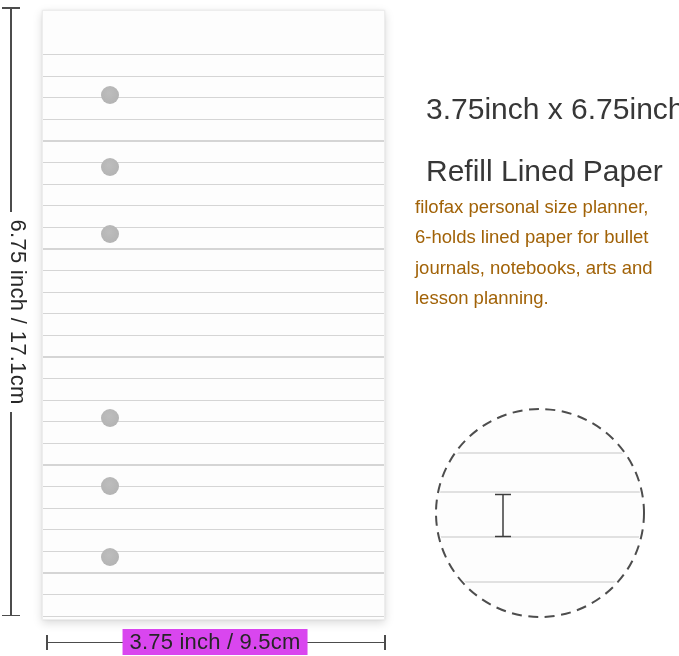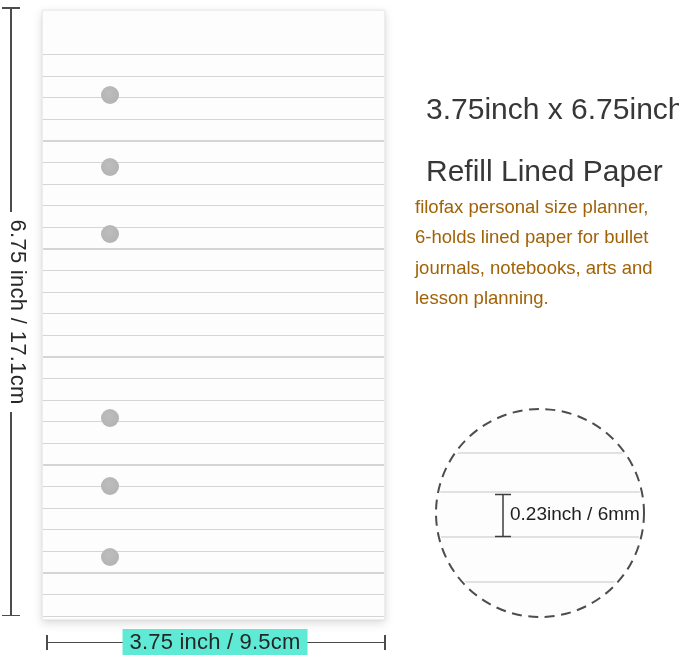--- a/index.html
+++ b/index.html
@@ -45,21 +45,21 @@
     white-space:nowrap;font-size:22px;color:#282828;letter-spacing:.3px;
   }
 
   
   .hline{position:absolute;left:46px;top:641.5px;width:339px;height:1.3px;background:#4c4c4c;}
   .hcap{position:absolute;top:634.5px;width:1.6px;height:15px;background:#4c4c4c;}
   .hcap.l{left:46px}.hcap.r{left:384px}
   .hlabel{
     position:absolute;left:215px;top:642px;
     transform:translate(-50%,-50%);
-    background:#5eead4;padding:0 7px;white-space:nowrap;
+    background:#d946ef;padding:0 7px;white-space:nowrap;
     font-size:22px;color:#262626;letter-spacing:.2px;
   }
 
   
   .title-l1,.title-l2{
     position:absolute;left:414px;white-space:nowrap;
     font-size:30px;color:#373737;margin-left:12px;
   }
   .title-l1{top:92px}
   .title-l2{top:154px}
@@ -124,16 +124,15 @@
         <line x1="0" y1="85" x2="212" y2="85" stroke="#c6c6c6" stroke-width="1.2"></line>
         <line x1="0" y1="130" x2="212" y2="130" stroke="#c6c6c6" stroke-width="1.2"></line>
         <line x1="0" y1="175" x2="212" y2="175" stroke="#c6c6c6" stroke-width="1.2"></line>
       </g>
       <g stroke="#3d3d3d" stroke-width="1.5">
         <line x1="69" y1="87" x2="69" y2="130"></line>
         <line x1="61" y1="87.5" x2="77" y2="87.5"></line>
         <line x1="61" y1="129.5" x2="77" y2="129.5"></line>
       </g>
     </svg>
-    <div class="detail-label">0.23inch / 6mm</div>
   </div>
 
 </div>
 
 </body></html>

